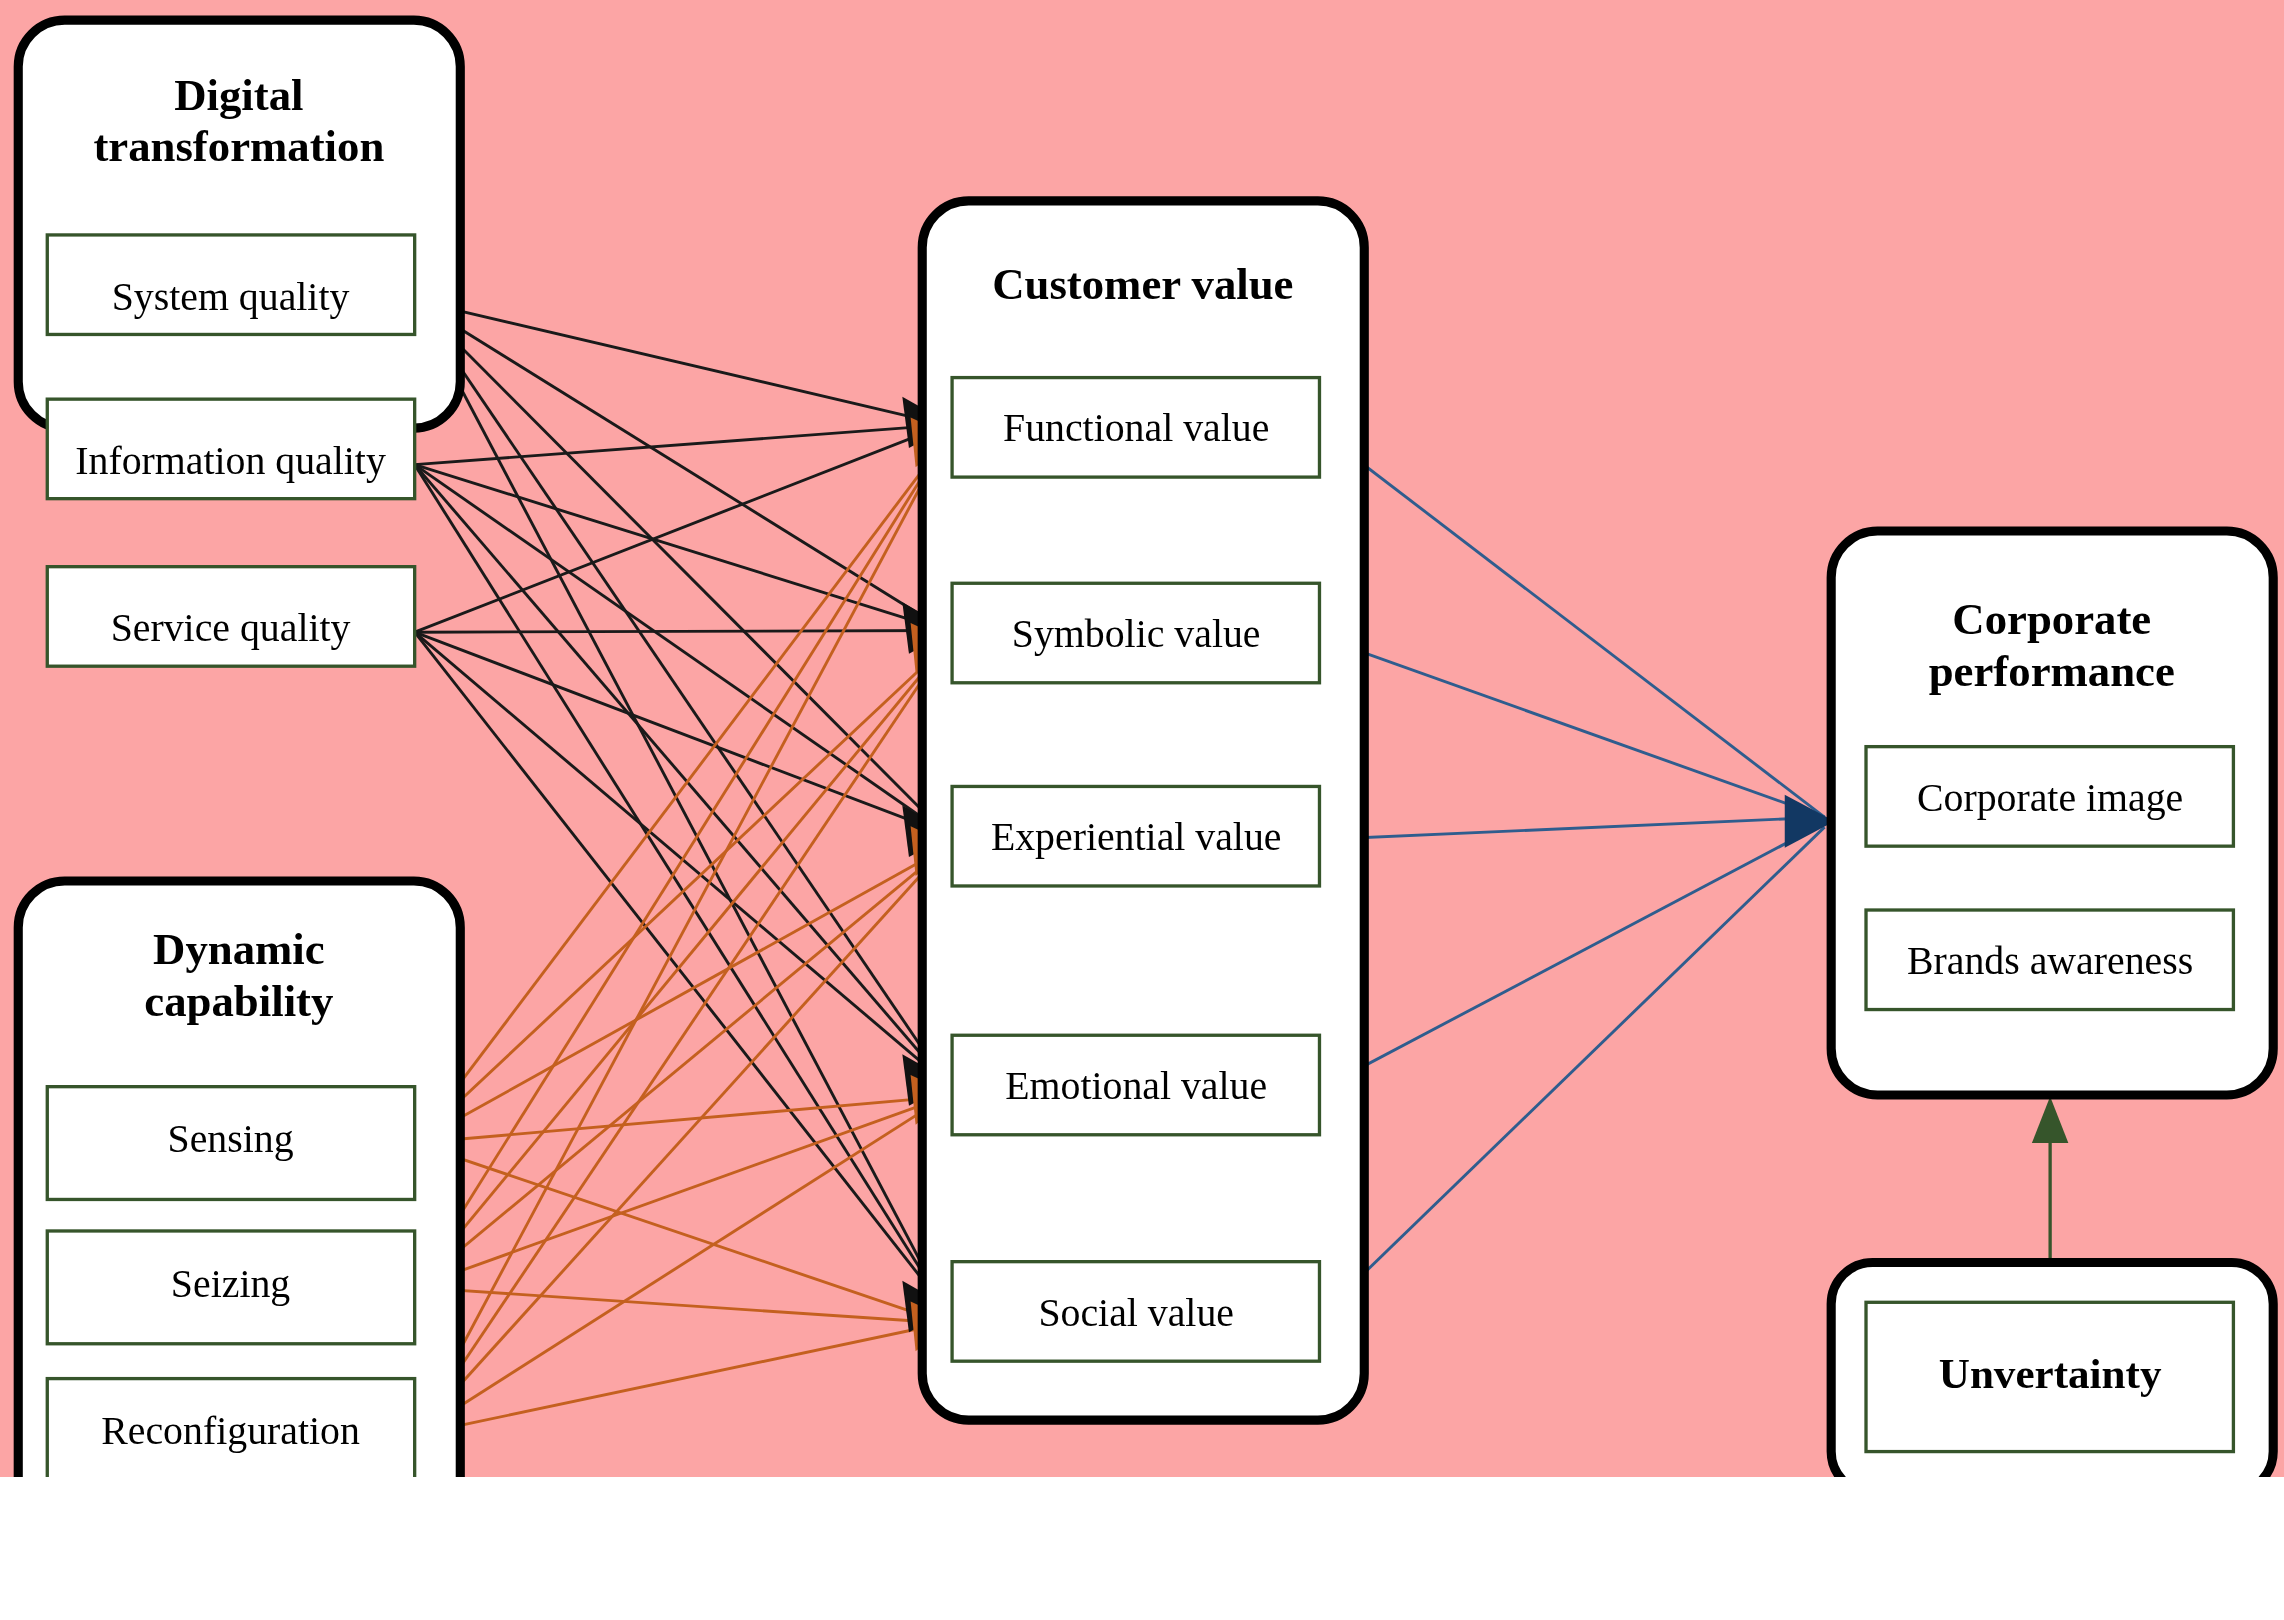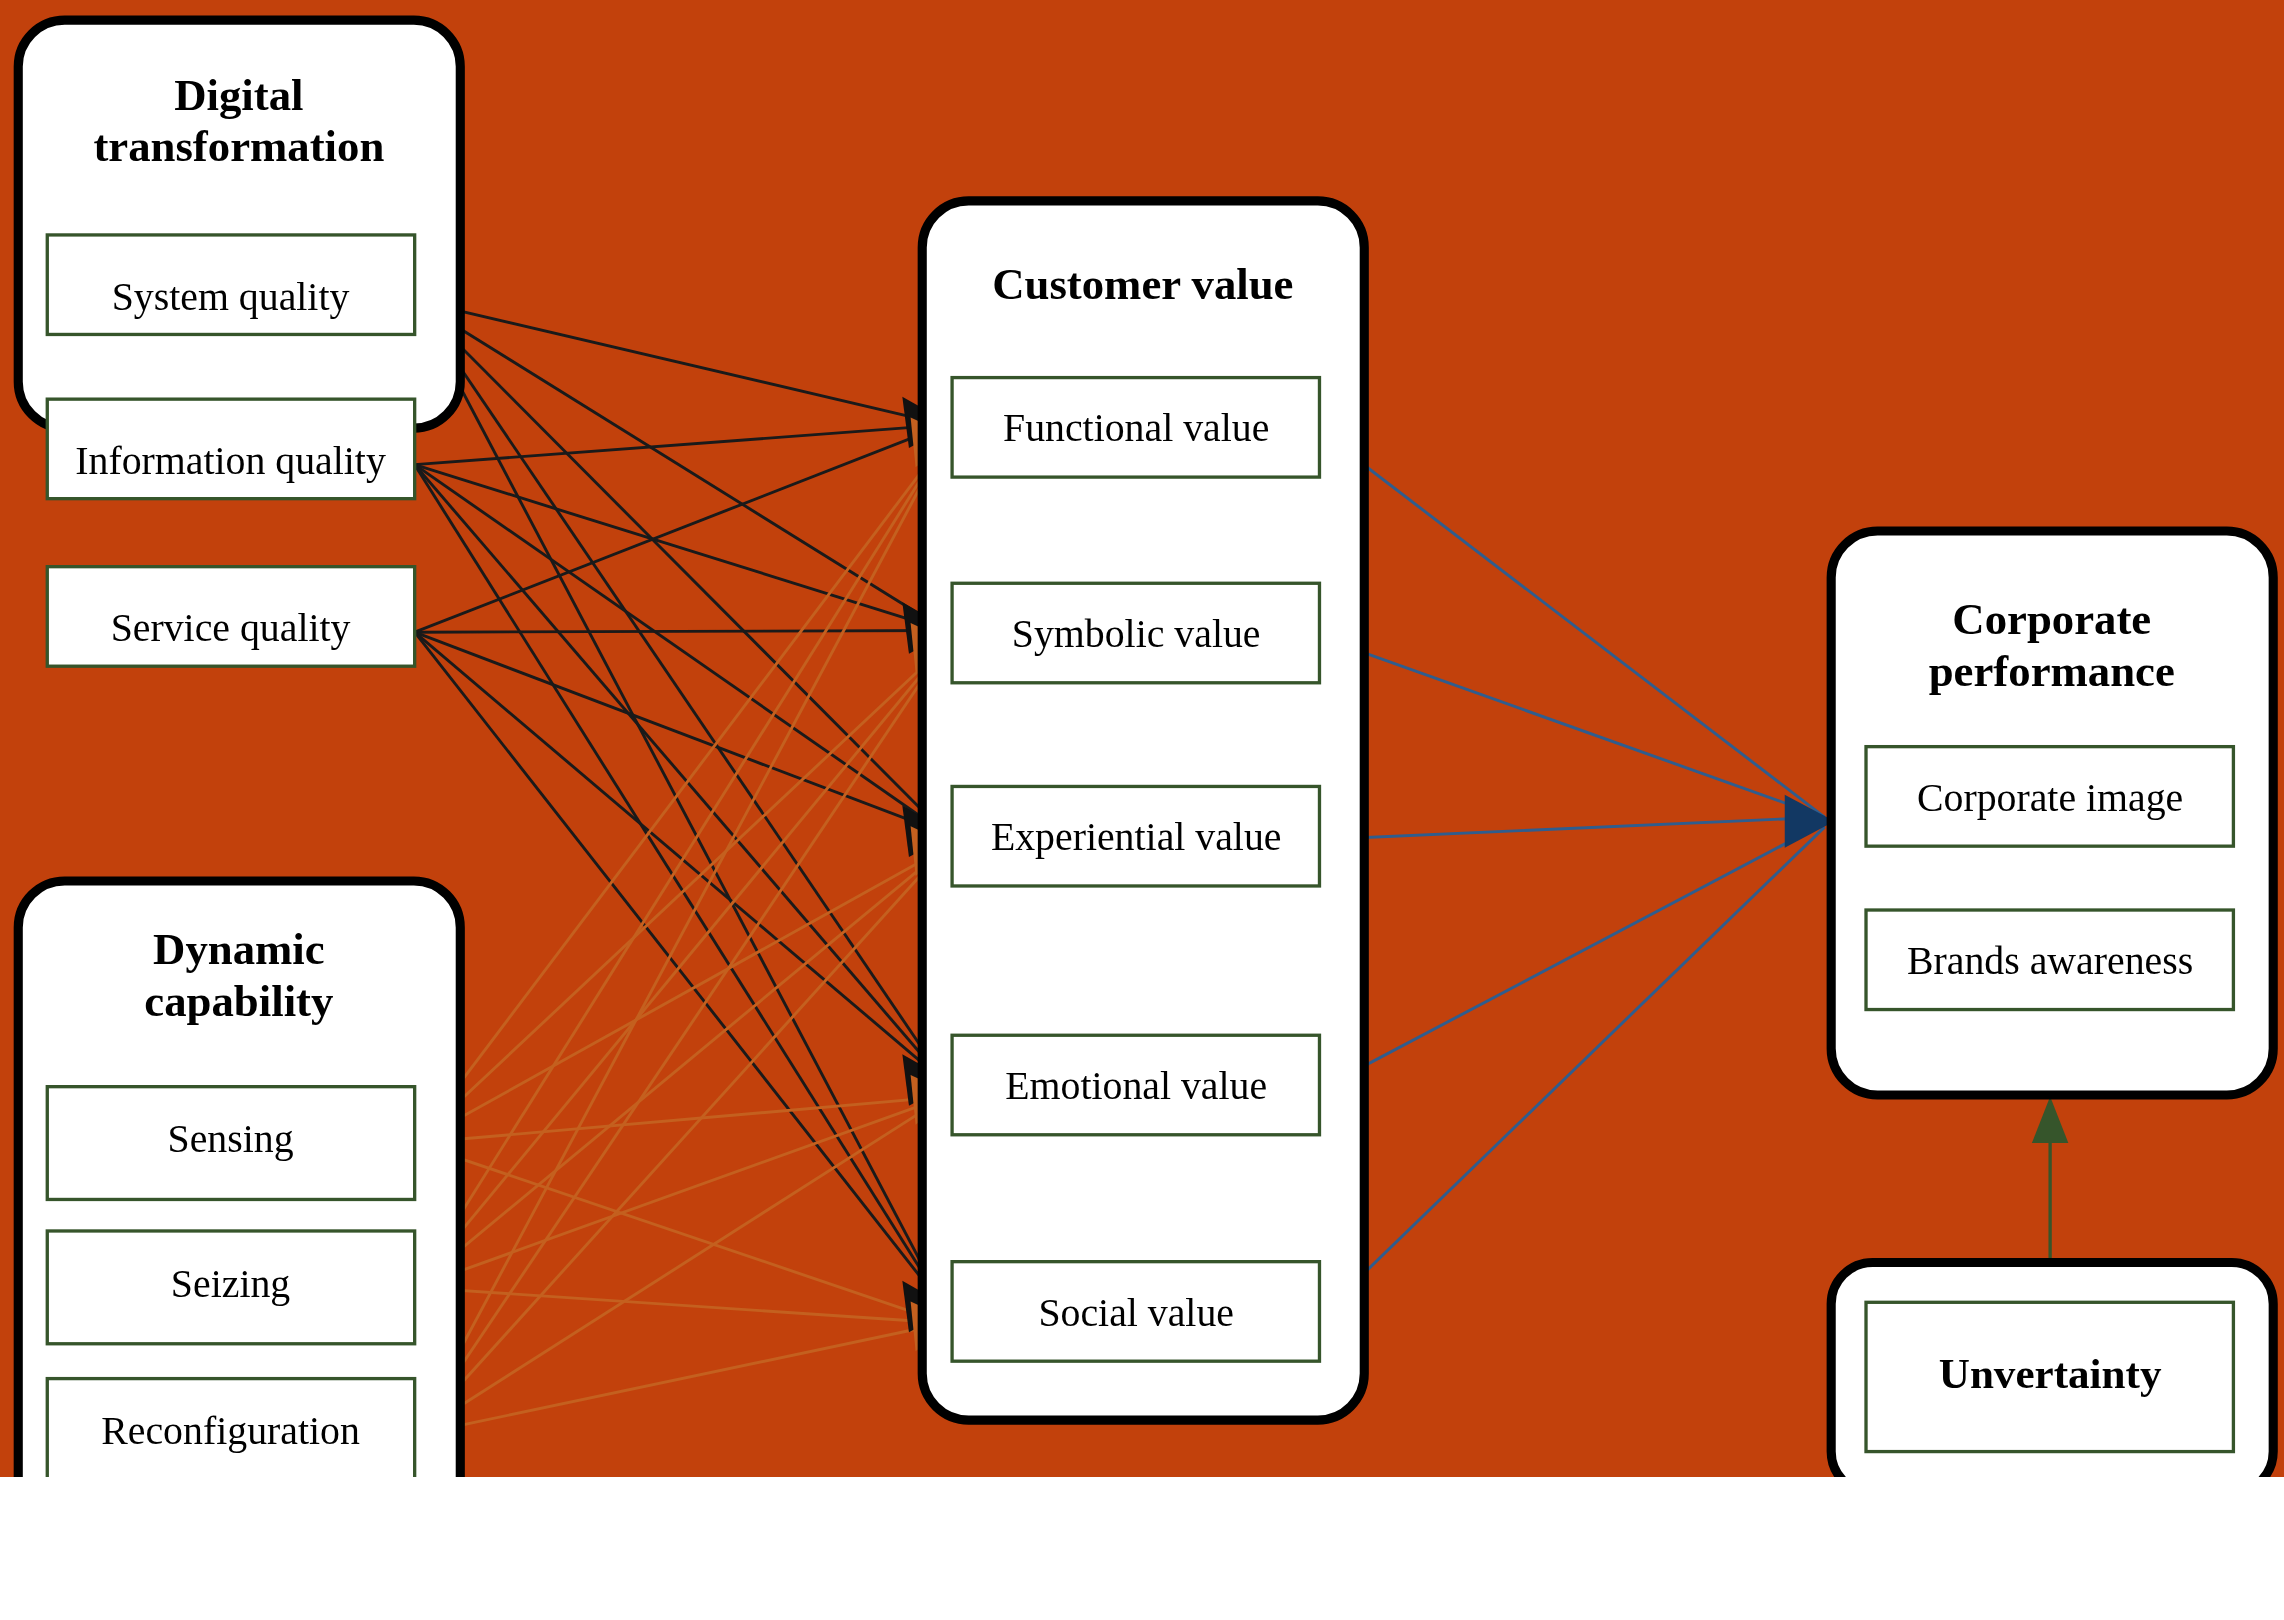--- a/index.html
+++ b/index.html
@@ -8,21 +8,21 @@
     padding: 0;
     background: #ffffff;
   }
   body {
     font-family: "Liberation Serif", "DejaVu Serif", serif;
   }
   #stage {
     position: relative;
     width: 2284px;
     height: 1477px;
-    background: #c2410c;
+    background: #fca5a5;
     overflow: hidden;
   }
   #diagram {
     position: absolute;
     left: 0;
     top: 0;
     width: 2284px;
     height: 1621px;
     display: block;
   }

